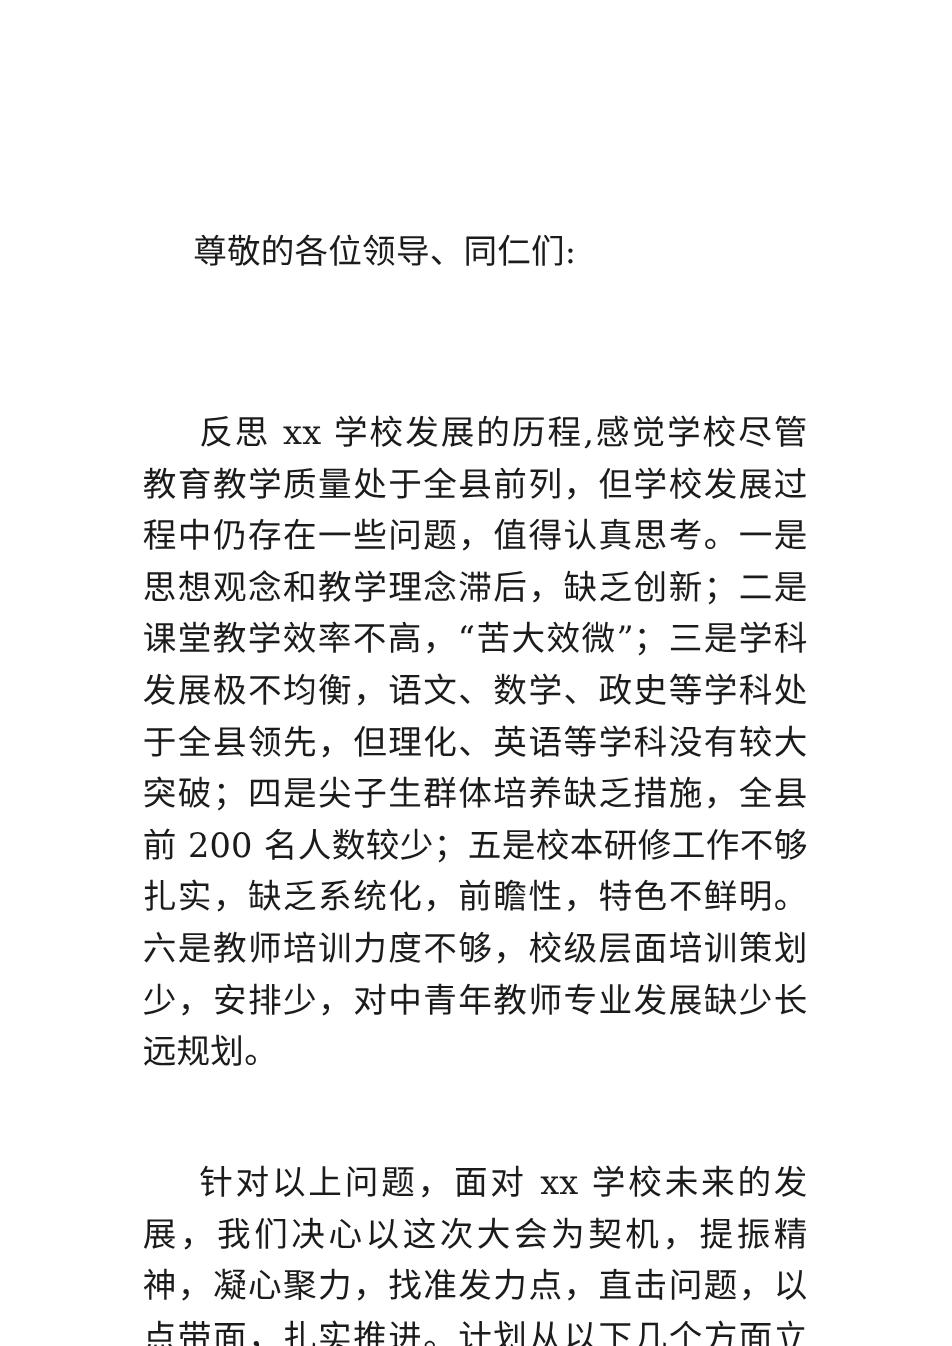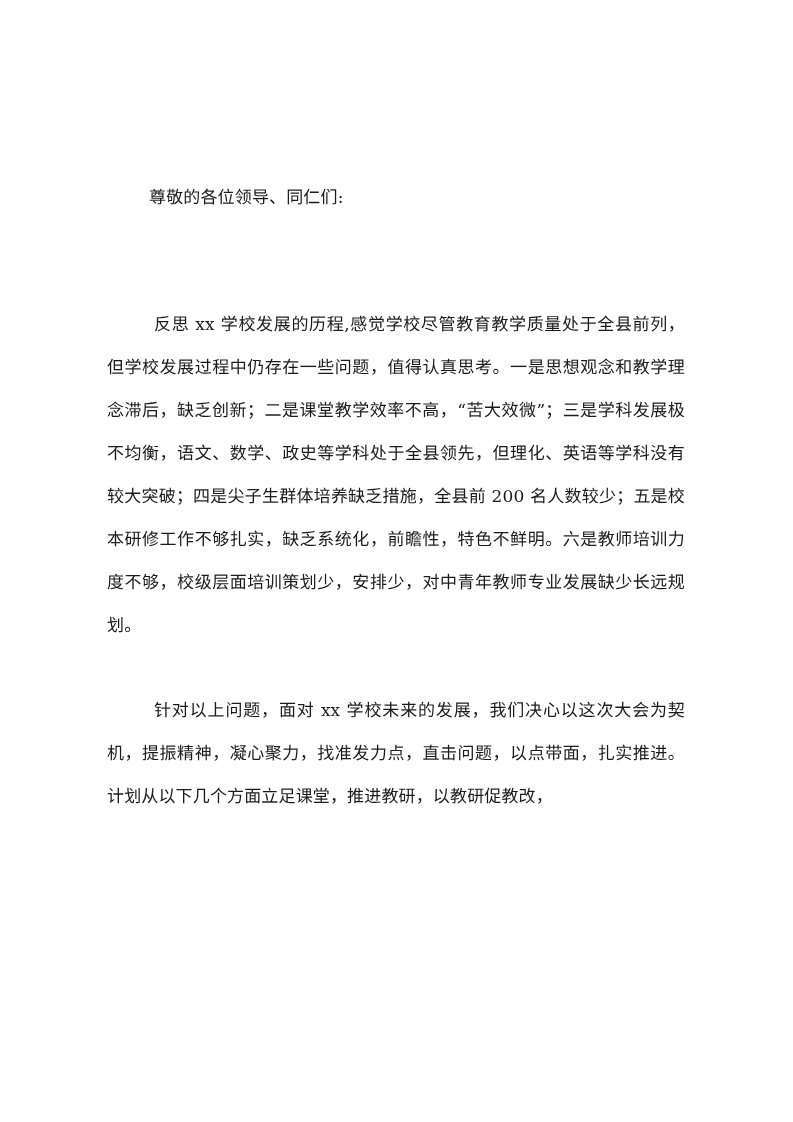--- a/index.html
+++ b/index.html
@@ -21,26 +21,26 @@
 
   .doc-body {
     position: absolute;
     left: 107px;
     top: 176px;
     width: 578px;
   }
 
   .para {
     font-family: "DejaVu Serif", "Liberation Serif", serif;
-    font-size: 17px;
+    font-size: 28px;
     line-height: 43px;
     color: #1b1b1b;
     text-align: justify;
     text-justify: inter-ideograph;
-    margin: 0;
+    margin: 12px;
     letter-spacing: 0.15px;
     word-break: break-all;
     -webkit-font-smoothing: antialiased;
   }
 
   .para.salutation {
     text-indent: 42px;
     text-align: left;
   }
 

